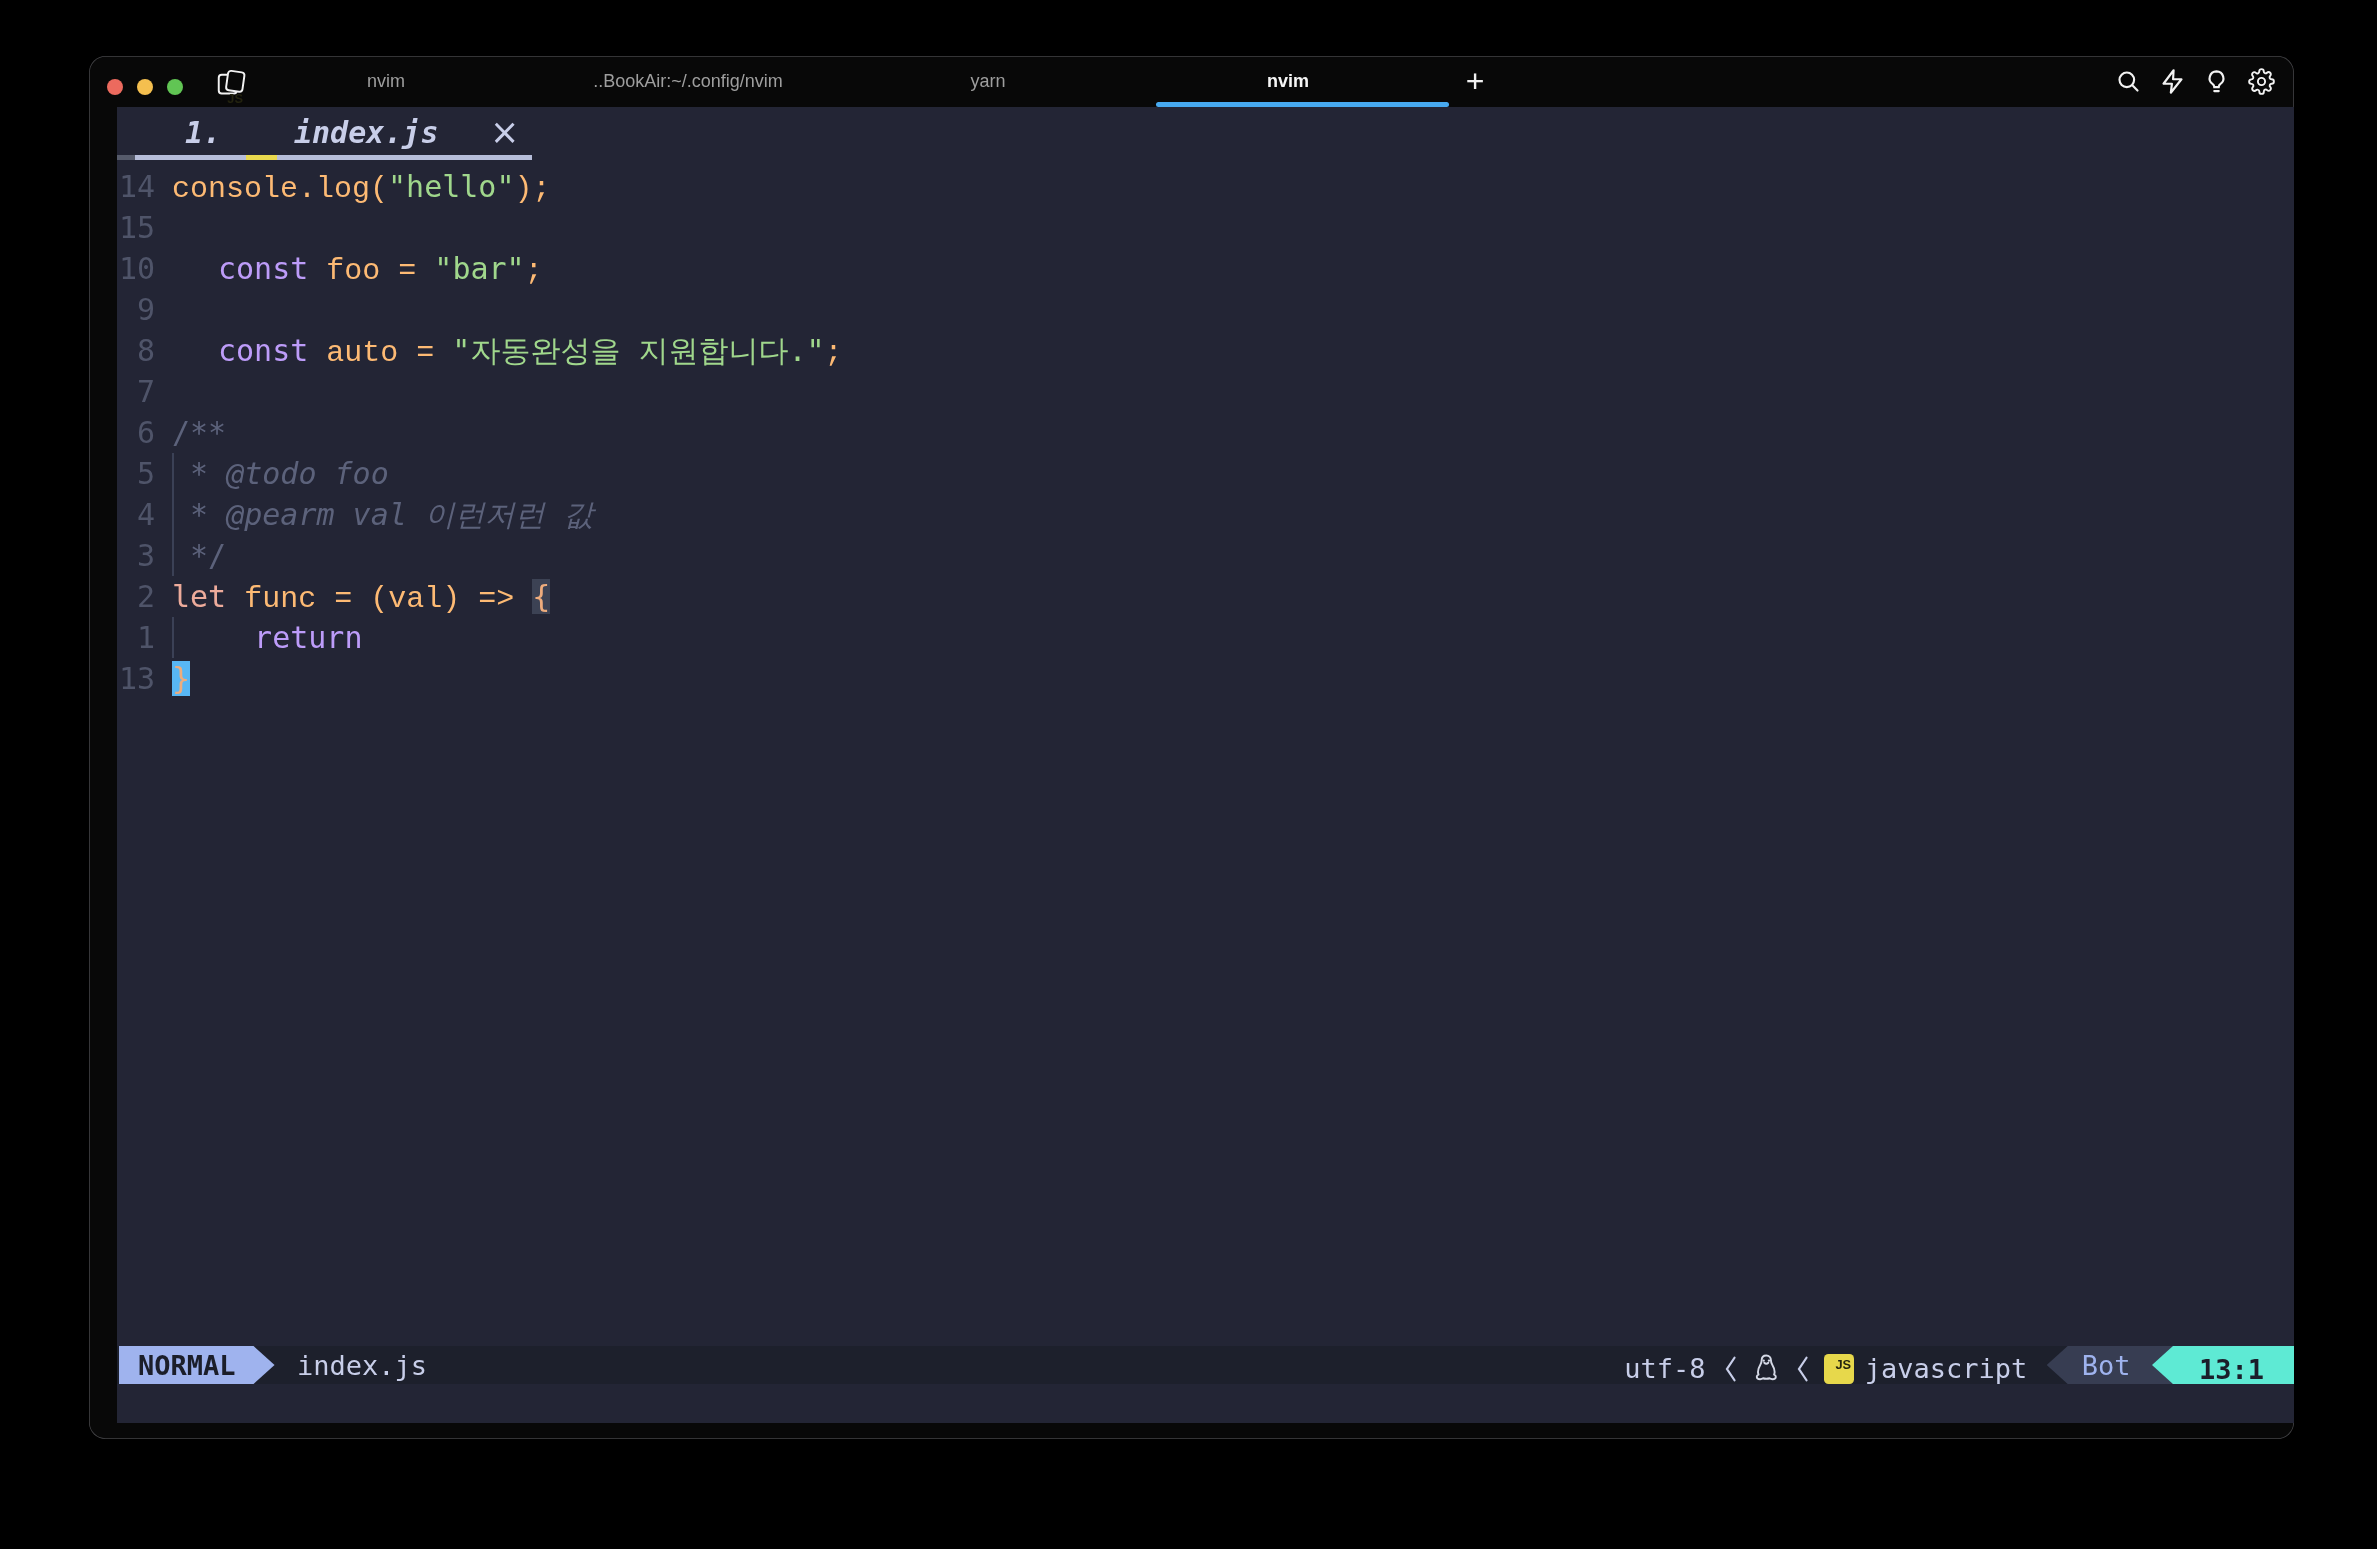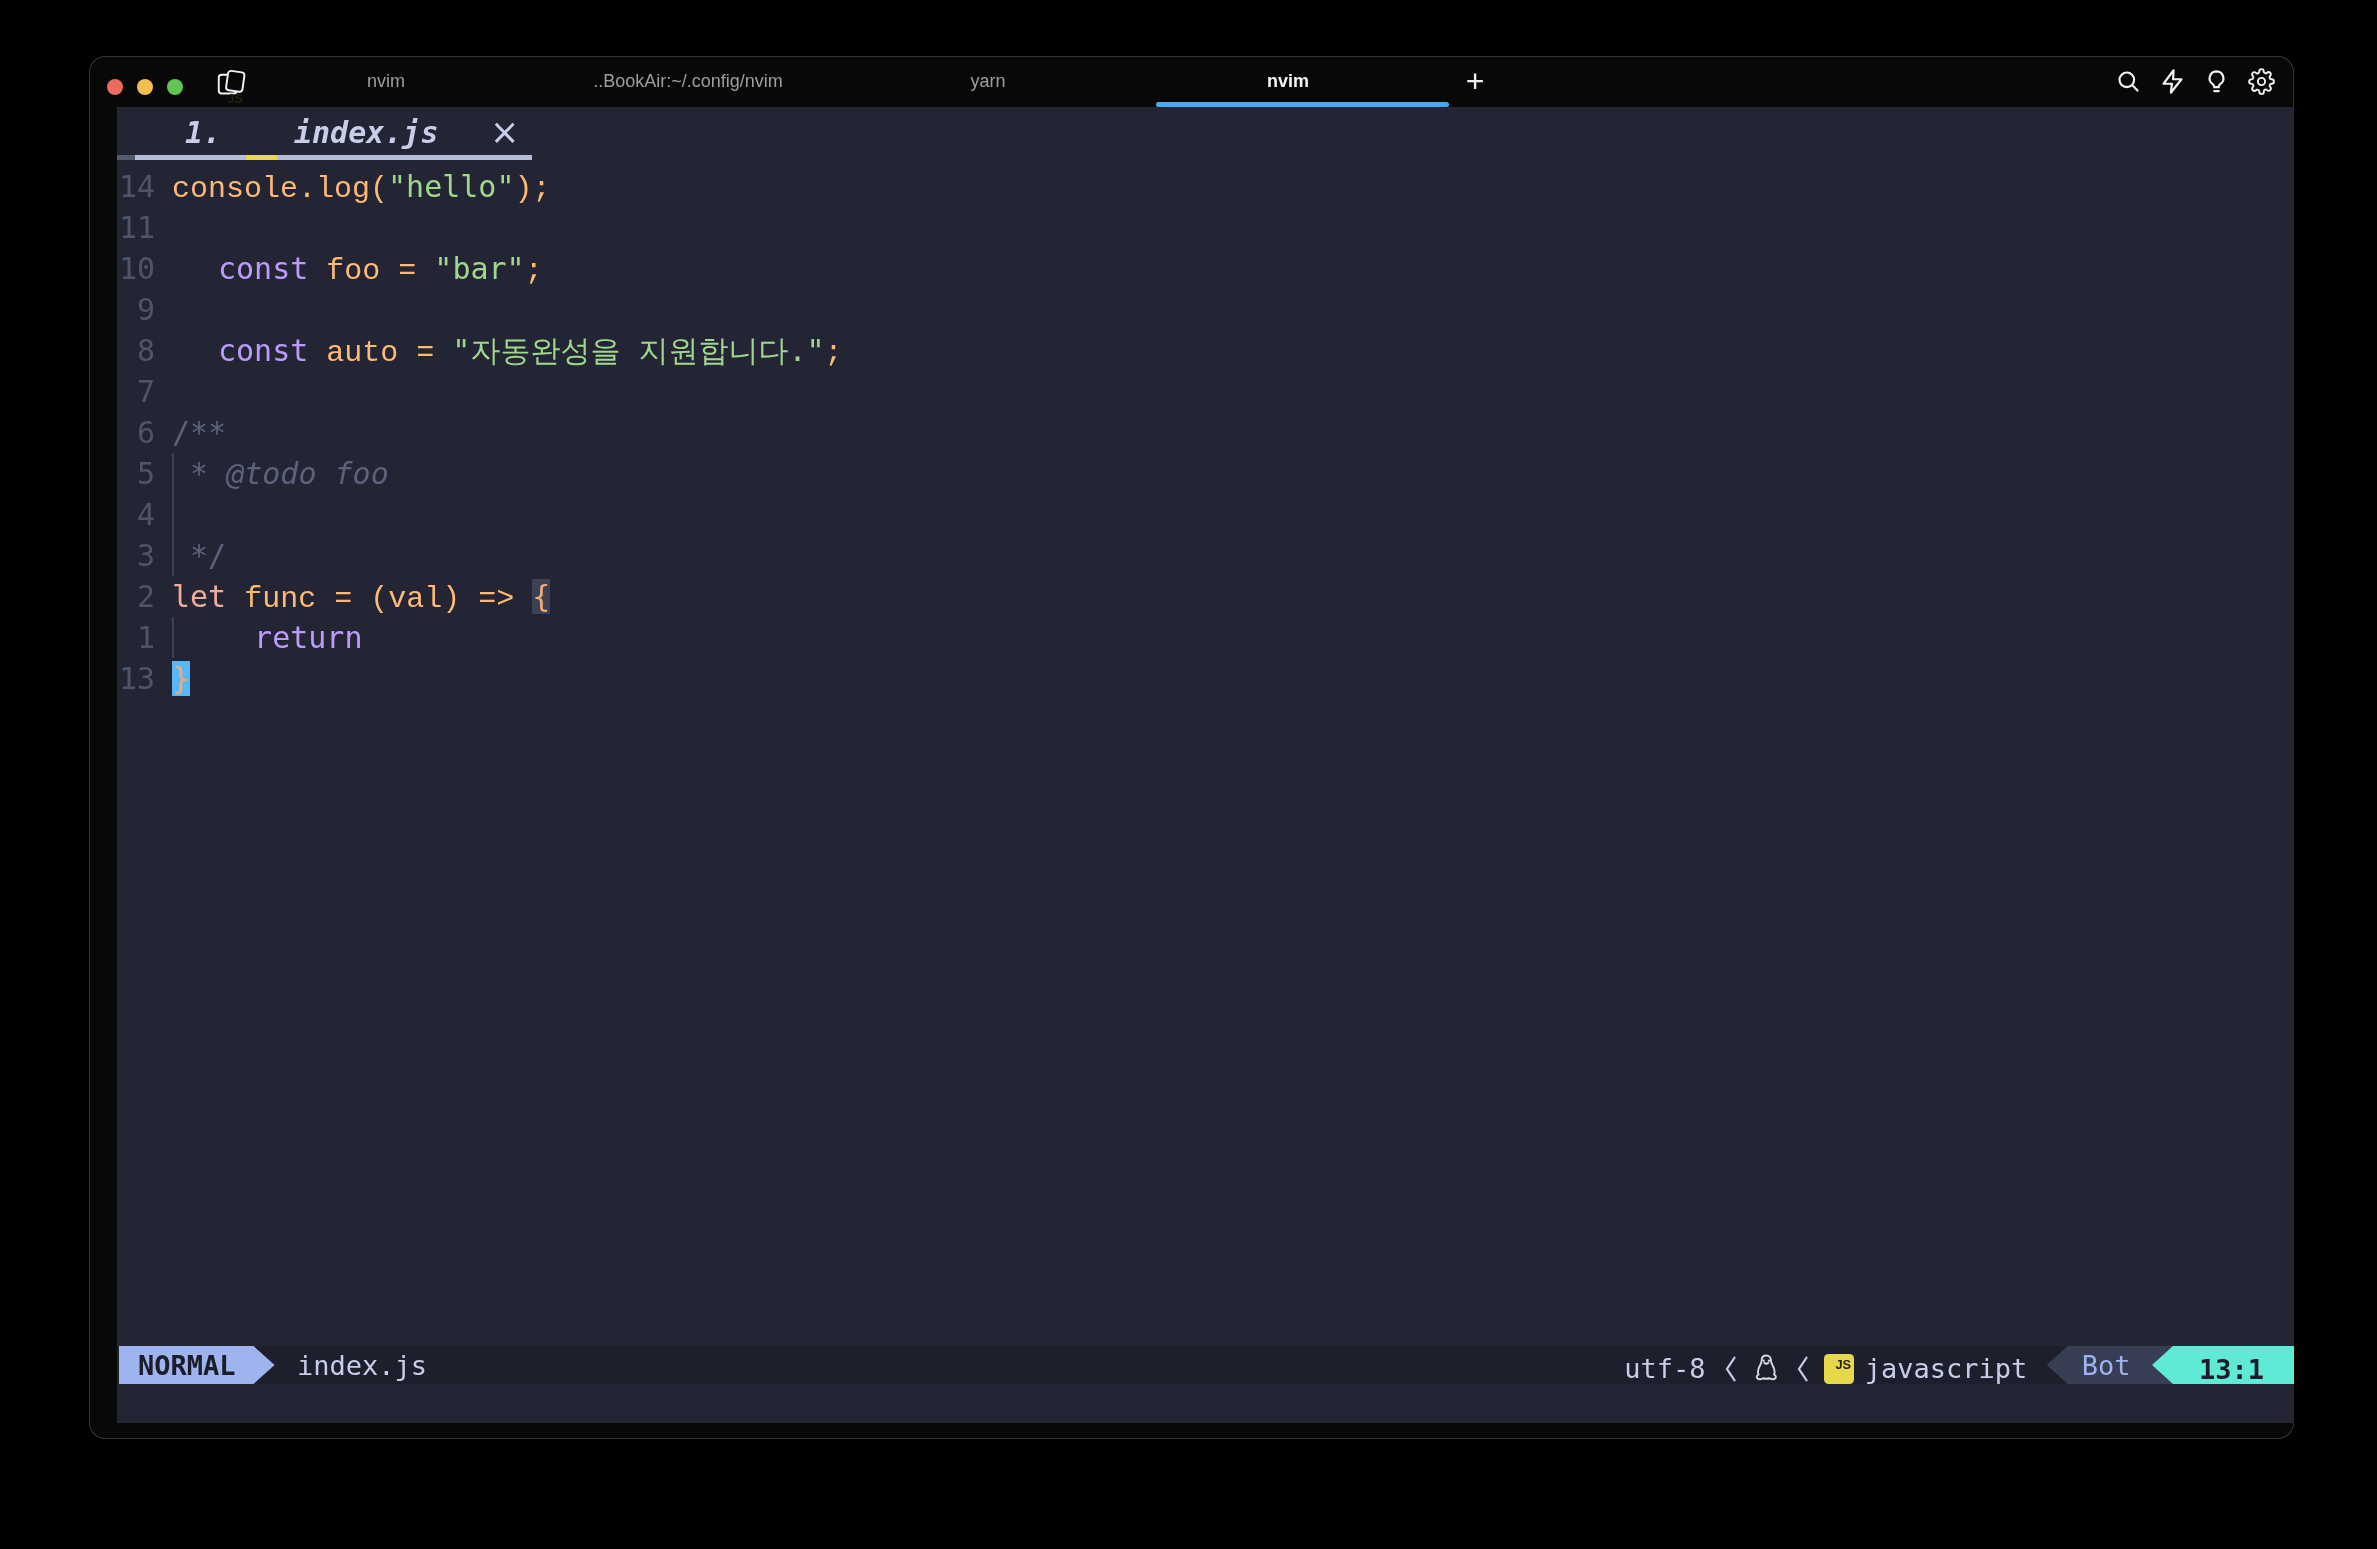--- a/index.html
+++ b/index.html
@@ -152,28 +152,28 @@
         <span class="buf-close">×</span>
       </div>
       <div class="buf-ul gray"></div>
       <div class="buf-ul lav1"></div>
       <div class="buf-ul yellow"></div>
       <div class="buf-ul lav2"></div>
     </div>
 
     <div class="code">
         <div class="code-row"><span class="lnum">14</span><span class="lcode"><span class="tk-fg">console.log(</span><span class="tk-str">"hello"</span><span class="tk-fg">);</span></span></div>
-        <div class="code-row"><span class="lnum">11</span><span class="lcode"></span></div>
+        <div class="code-row"><span class="lnum">15</span><span class="lcode"></span></div>
         <div class="code-row"><span class="lnum">10</span><span class="lcode"><span class="tk-kw">const</span><span class="tk-fg"> foo = </span><span class="tk-str">"bar"</span><span class="tk-fg">;</span></span></div>
         <div class="code-row"><span class="lnum">9</span><span class="lcode"></span></div>
         <div class="code-row"><span class="lnum">8</span><span class="lcode"><span class="tk-kw">const</span><span class="tk-fg"> auto = </span><span class="tk-str">"자동완성을 지원합니다."</span><span class="tk-fg">;</span></span></div>
         <div class="code-row"><span class="lnum">7</span><span class="lcode"></span></div>
         <div class="code-row"><span class="lnum">6</span><span class="lcode"><span class="tk-cm">/**</span></span></div>
         <div class="code-row"><span class="guide"></span><span class="lnum">5</span><span class="lcode"><span class="tk-cmi"> * @todo foo</span></span></div>
-        <div class="code-row"><span class="guide"></span><span class="lnum">4</span></div>
+        <div class="code-row"><span class="guide"></span><span class="lnum">4</span><span class="lcode"><span class="tk-cmi"> * @pearm val 이런저런 값</span></span></div>
         <div class="code-row"><span class="guide"></span><span class="lnum">3</span><span class="lcode"><span class="tk-cm"> */</span></span></div>
         <div class="code-row"><span class="lnum">2</span><span class="lcode"><span class="tk-let">let</span><span class="tk-fg"> func = (val) =&gt; </span><span class="tk-match">{</span></span></div>
         <div class="code-row"><span class="guide"></span><span class="lnum">1</span><span class="lcode"><span class="tk-kw">  return</span></span></div>
         <div class="code-row"><span class="lnum">13</span><span class="lcode"><span class="tk-cursor">}</span></span></div>
       </div>
 
     <div class="statusbar">
       <div class="seg-mode">NORMAL</div>
       <div class="sb-file">index.js</div>
 

